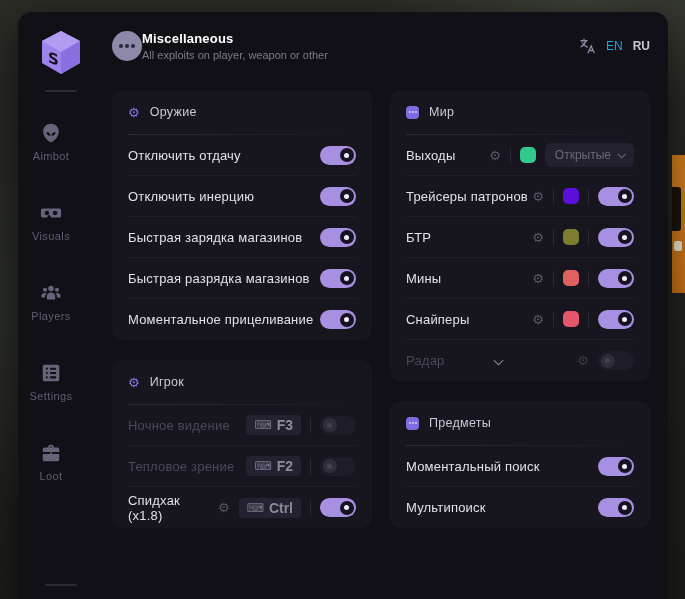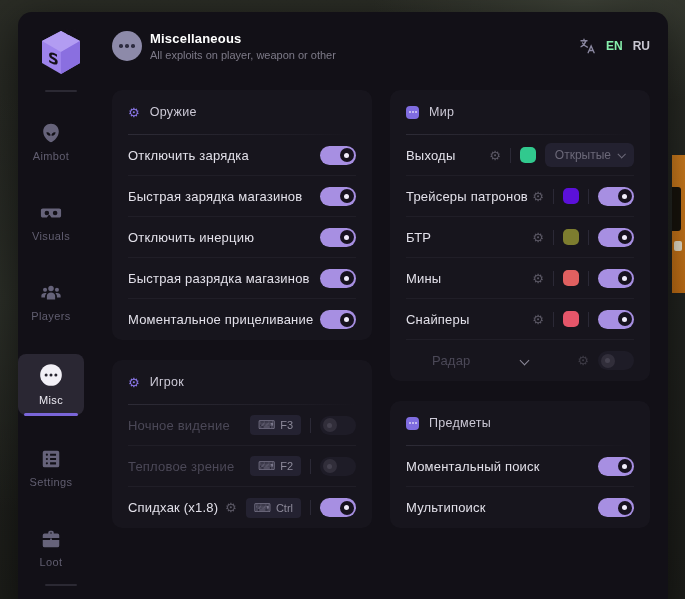--- a/index.html
+++ b/index.html
@@ -41,27 +41,27 @@
   .nav-item.selected { background:#2a2733; color:#f2f0f7; position:relative; margin-bottom:25px; }
   .nav-item.selected .nlabel { color:#eceaf2; }
   .nav-item.selected::after { content:""; position:absolute; left:6px; right:6px; bottom:-1px; height:3px; background:#7a66d9; border-radius:3px; }
   .sb-bottom-divider { position:absolute; bottom:26px; left:50%; transform:translateX(-50%); width:32px; height:2px; background:#2b2933; border-radius:2px; }
 
   
   .main { flex:1; padding:14px 18px 0 8px; display:flex; flex-direction:column; }
   .hdr { display:flex; align-items:center; height:40px; }
   .avatar { width:30px; height:30px; border-radius:50%; background:#8d8aa9; display:flex; align-items:center; justify-content:center; gap:2.5px; flex:0 0 30px; }
   .avatar i { width:3.5px; height:3.5px; border-radius:50%; background:#2e2c40; }
-  .hdr-text { margin-left:8px; }
+  .hdr-text { margin-left:0; }
   .hdr-title { font-size:13px; font-weight:bold; color:#ffffff; letter-spacing:.2px; }
   .hdr-sub { font-size:11px; color:#7d7a88; margin-top:3px; }
   .hdr-spacer { flex:1; }
   .lang { display:flex; align-items:center; gap:10px; }
   .lang .tr-icon { color:#8a87a0; display:flex; }
-  .lang-en { font-size:12px; font-weight:bold; color:#86efac; cursor:pointer; }
+  .lang-en { font-size:12px; font-weight:normal; color:#0ea5e9; cursor:pointer; }
   .lang-ru { font-size:12px; font-weight:bold; color:#c9c7d2; cursor:pointer; }
 
   
   .grid { display:flex; gap:18px; margin-top:24px; }
   .col { flex:1; display:flex; flex-direction:column; gap:20px; }
   .card { background:#17151d; border-radius:10px; padding:0 16px; }
   .card-hd { display:flex; align-items:center; gap:10px; height:44px; }
   .card-title { font-size:12.5px; color:#ccc9d6; letter-spacing:.3px; }
   .gear-accent { color:#8a76e8; font-size:13px; line-height:1; }
   .dots-accent { width:13px; height:13px; border-radius:4px; background:#7f6ce0; display:flex; align-items:center; justify-content:center; gap:1px; }
@@ -82,21 +82,21 @@
   .toggle.off { background:#242230; justify-content:flex-start; }
   .knob { width:14px; height:14px; border-radius:50%; display:flex; align-items:center; justify-content:center; }
   .toggle.on .knob { background:#17121f; }
   .toggle.on .knob::after { content:""; width:5px; height:5px; border-radius:50%; background:#f0ecfa; }
   .toggle.off .knob { background:#474353; }
   .toggle.off .knob::after { content:""; width:5px; height:5px; border-radius:50%; background:#6c6779; }
   .dimmed { opacity:.55; }
 
   .keybadge { height:20px; background:#242231; border-radius:4px; display:flex; align-items:center; gap:5px; padding:0 8px; cursor:pointer; }
   .keybadge .kicon { font-size:12px; color:#7b788c; line-height:1; }
-  .keybadge .ktext { font-size:11px; font-weight:normal; color:#8d8a9a; }
+  .keybadge .ktext { font-size:14px; font-weight:bold; color:#8d8a9a; }
 
   .dropdown { height:24px; background:#232130; border-radius:6px; display:flex; align-items:center; gap:7px; padding:12px 10px; cursor:pointer; }
   .dropdown .dtext { font-size:12px; color:#6b6878; }
   .chev { width:6px; height:6px; border-right:1.5px solid #6b6878; border-bottom:1.5px solid #6b6878; transform:rotate(45deg) translateY(-1px); }
   .chev-lone { width:7px; height:7px; border-right:1.8px solid #8d8a9a; border-bottom:1.8px solid #8d8a9a; transform:rotate(45deg); margin-left:50px; cursor:pointer; }
 </style>
 </head>
 <body>
 
 <div class="orange-strip">
@@ -139,31 +139,20 @@
         <span>
           <svg width="24" height="22" viewBox="0 0 24 24" fill="currentColor">
               <circle cx="12" cy="7" r="3"></circle>
               <circle cx="5.5" cy="8.5" r="2.2"></circle>
               <circle cx="18.5" cy="8.5" r="2.2"></circle>
               <path d="M12 11.5c2.5 0 4.5 1.6 4.5 3.8V19h-9v-3.7c0-2.2 2-3.8 4.5-3.8zM5.5 12c.6 0 1.2.1 1.7.4-1 .9-1.7 2.1-1.7 3.5V17H1.5v-2.2c0-1.6 1.8-2.8 4-2.8zm13 0c2.2 0 4 1.2 4 2.8V17h-4v-1.1c0-1.4-.6-2.6-1.7-3.5.5-.3 1.1-.4 1.7-.4z"></path>
             </svg>
         </span>
         <span class="nlabel">Players</span>
       </div>
-      <div class="nav-item selected">
-        <span>
-          <svg width="26" height="26" viewBox="0 0 24 24">
-              <circle cx="12" cy="12" r="10" fill="#f2f0f7"></circle>
-              <circle cx="7.5" cy="12" r="1.4" fill="#26232f"></circle>
-              <circle cx="12" cy="12" r="1.4" fill="#26232f"></circle>
-              <circle cx="16.5" cy="12" r="1.4" fill="#26232f"></circle>
-            </svg>
-        </span>
-        <span class="nlabel">Misc</span>
-      </div>
       <div class="nav-item">
         <span>
           <svg width="22" height="22" viewBox="0 0 24 24" fill="currentColor">
               <path d="M5 3h14a2 2 0 0 1 2 2v14a2 2 0 0 1-2 2H5a2 2 0 0 1-2-2V5a2 2 0 0 1 2-2zm2.5 5.5a1.2 1.2 0 1 0 0-2.4 1.2 1.2 0 0 0 0 2.4zm0 4.7a1.2 1.2 0 1 0 0-2.4 1.2 1.2 0 0 0 0 2.4zm0 4.7a1.2 1.2 0 1 0 0-2.4 1.2 1.2 0 0 0 0 2.4zM11 6.2v2.3h6.5V6.2H11zm0 4.7v2.3h6.5v-2.3H11zm0 4.7v2.3h6.5v-2.3H11z"></path>
             </svg>
         </span>
         <span class="nlabel">Settings</span>
       </div>
       <div class="nav-item">
         <span>
@@ -207,37 +196,37 @@
       <div class="col">
 
         <section class="card">
           <div class="card-hd">
             <span class="gear-accent">⚙</span>
             <span class="card-title">Оружие</span>
           </div>
           <div class="card-div"></div>
 
           <div class="row">
-            <span class="rlabel">Отключить зарядка</span>
+            <span class="rlabel">Отключить отдачу</span>
+            <div class="ctrls">
+                <span class="toggle on">
+                  <span class="knob"></span>
+                </span>
+              </div>
+          </div>
+          <div class="row">
+            <span class="rlabel">Отключить инерцию</span>
             <div class="ctrls">
                 <span class="toggle on">
                   <span class="knob"></span>
                 </span>
               </div>
           </div>
           <div class="row">
             <span class="rlabel">Быстрая зарядка магазинов</span>
-            <div class="ctrls">
-                <span class="toggle on">
-                  <span class="knob"></span>
-                </span>
-              </div>
-          </div>
-          <div class="row">
-            <span class="rlabel">Отключить инерцию</span>
             <div class="ctrls">
                 <span class="toggle on">
                   <span class="knob"></span>
                 </span>
               </div>
           </div>
           <div class="row">
             <span class="rlabel">Быстрая разрядка магазинов</span>
             <div class="ctrls">
                 <span class="toggle on">
@@ -372,21 +361,21 @@
               <span class="gear">⚙</span>
               <span class="vsep"></span>
               <span class="swatch" style="background: rgb(229, 86, 106);"></span>
               <span class="vsep"></span>
               <span class="toggle on">
                   <span class="knob"></span>
                 </span>
             </div>
           </div>
           <div class="row">
-            <span style="display:flex;align-items:center;margin-left:26px;">
+            <span style="display:flex;align-items:center;">
               <span class="rlabel dim">Радар</span>
               <span class="chev-lone"></span>
             </span>
             <div class="ctrls dimmed">
               <span class="gear">⚙</span>
               <span class="toggle off">
                   <span class="knob"></span>
                 </span>
             </div>
           </div>

